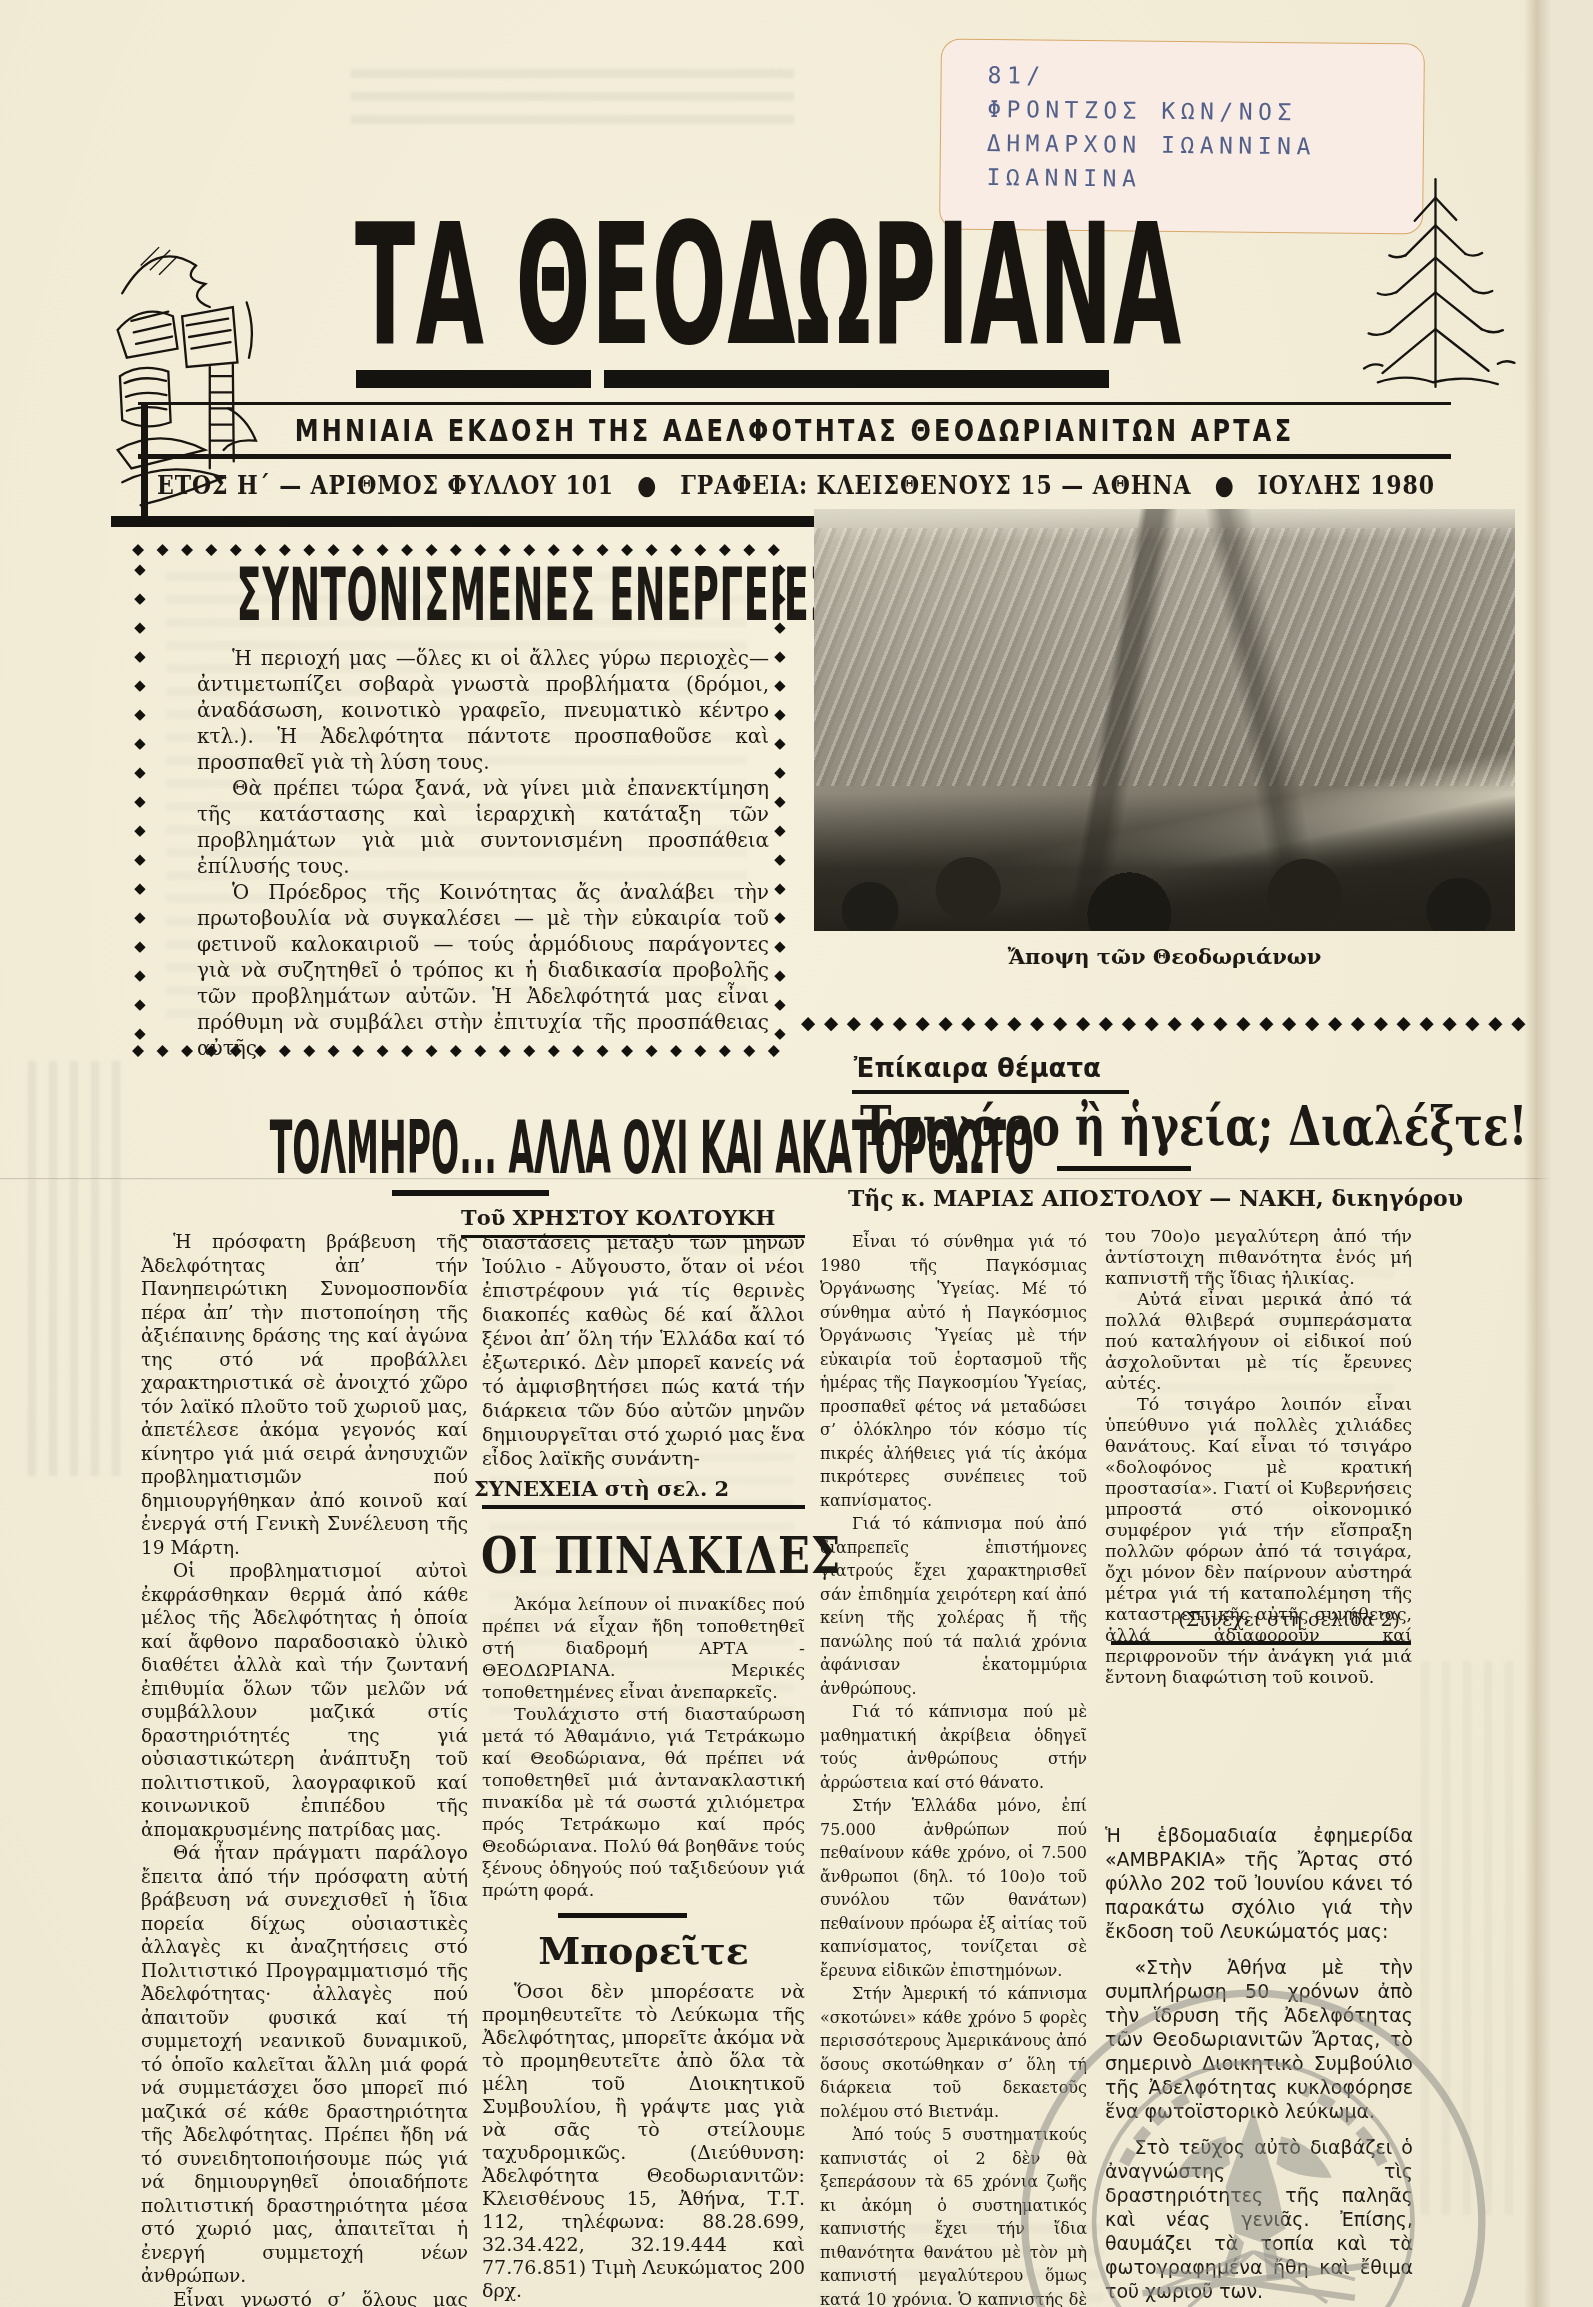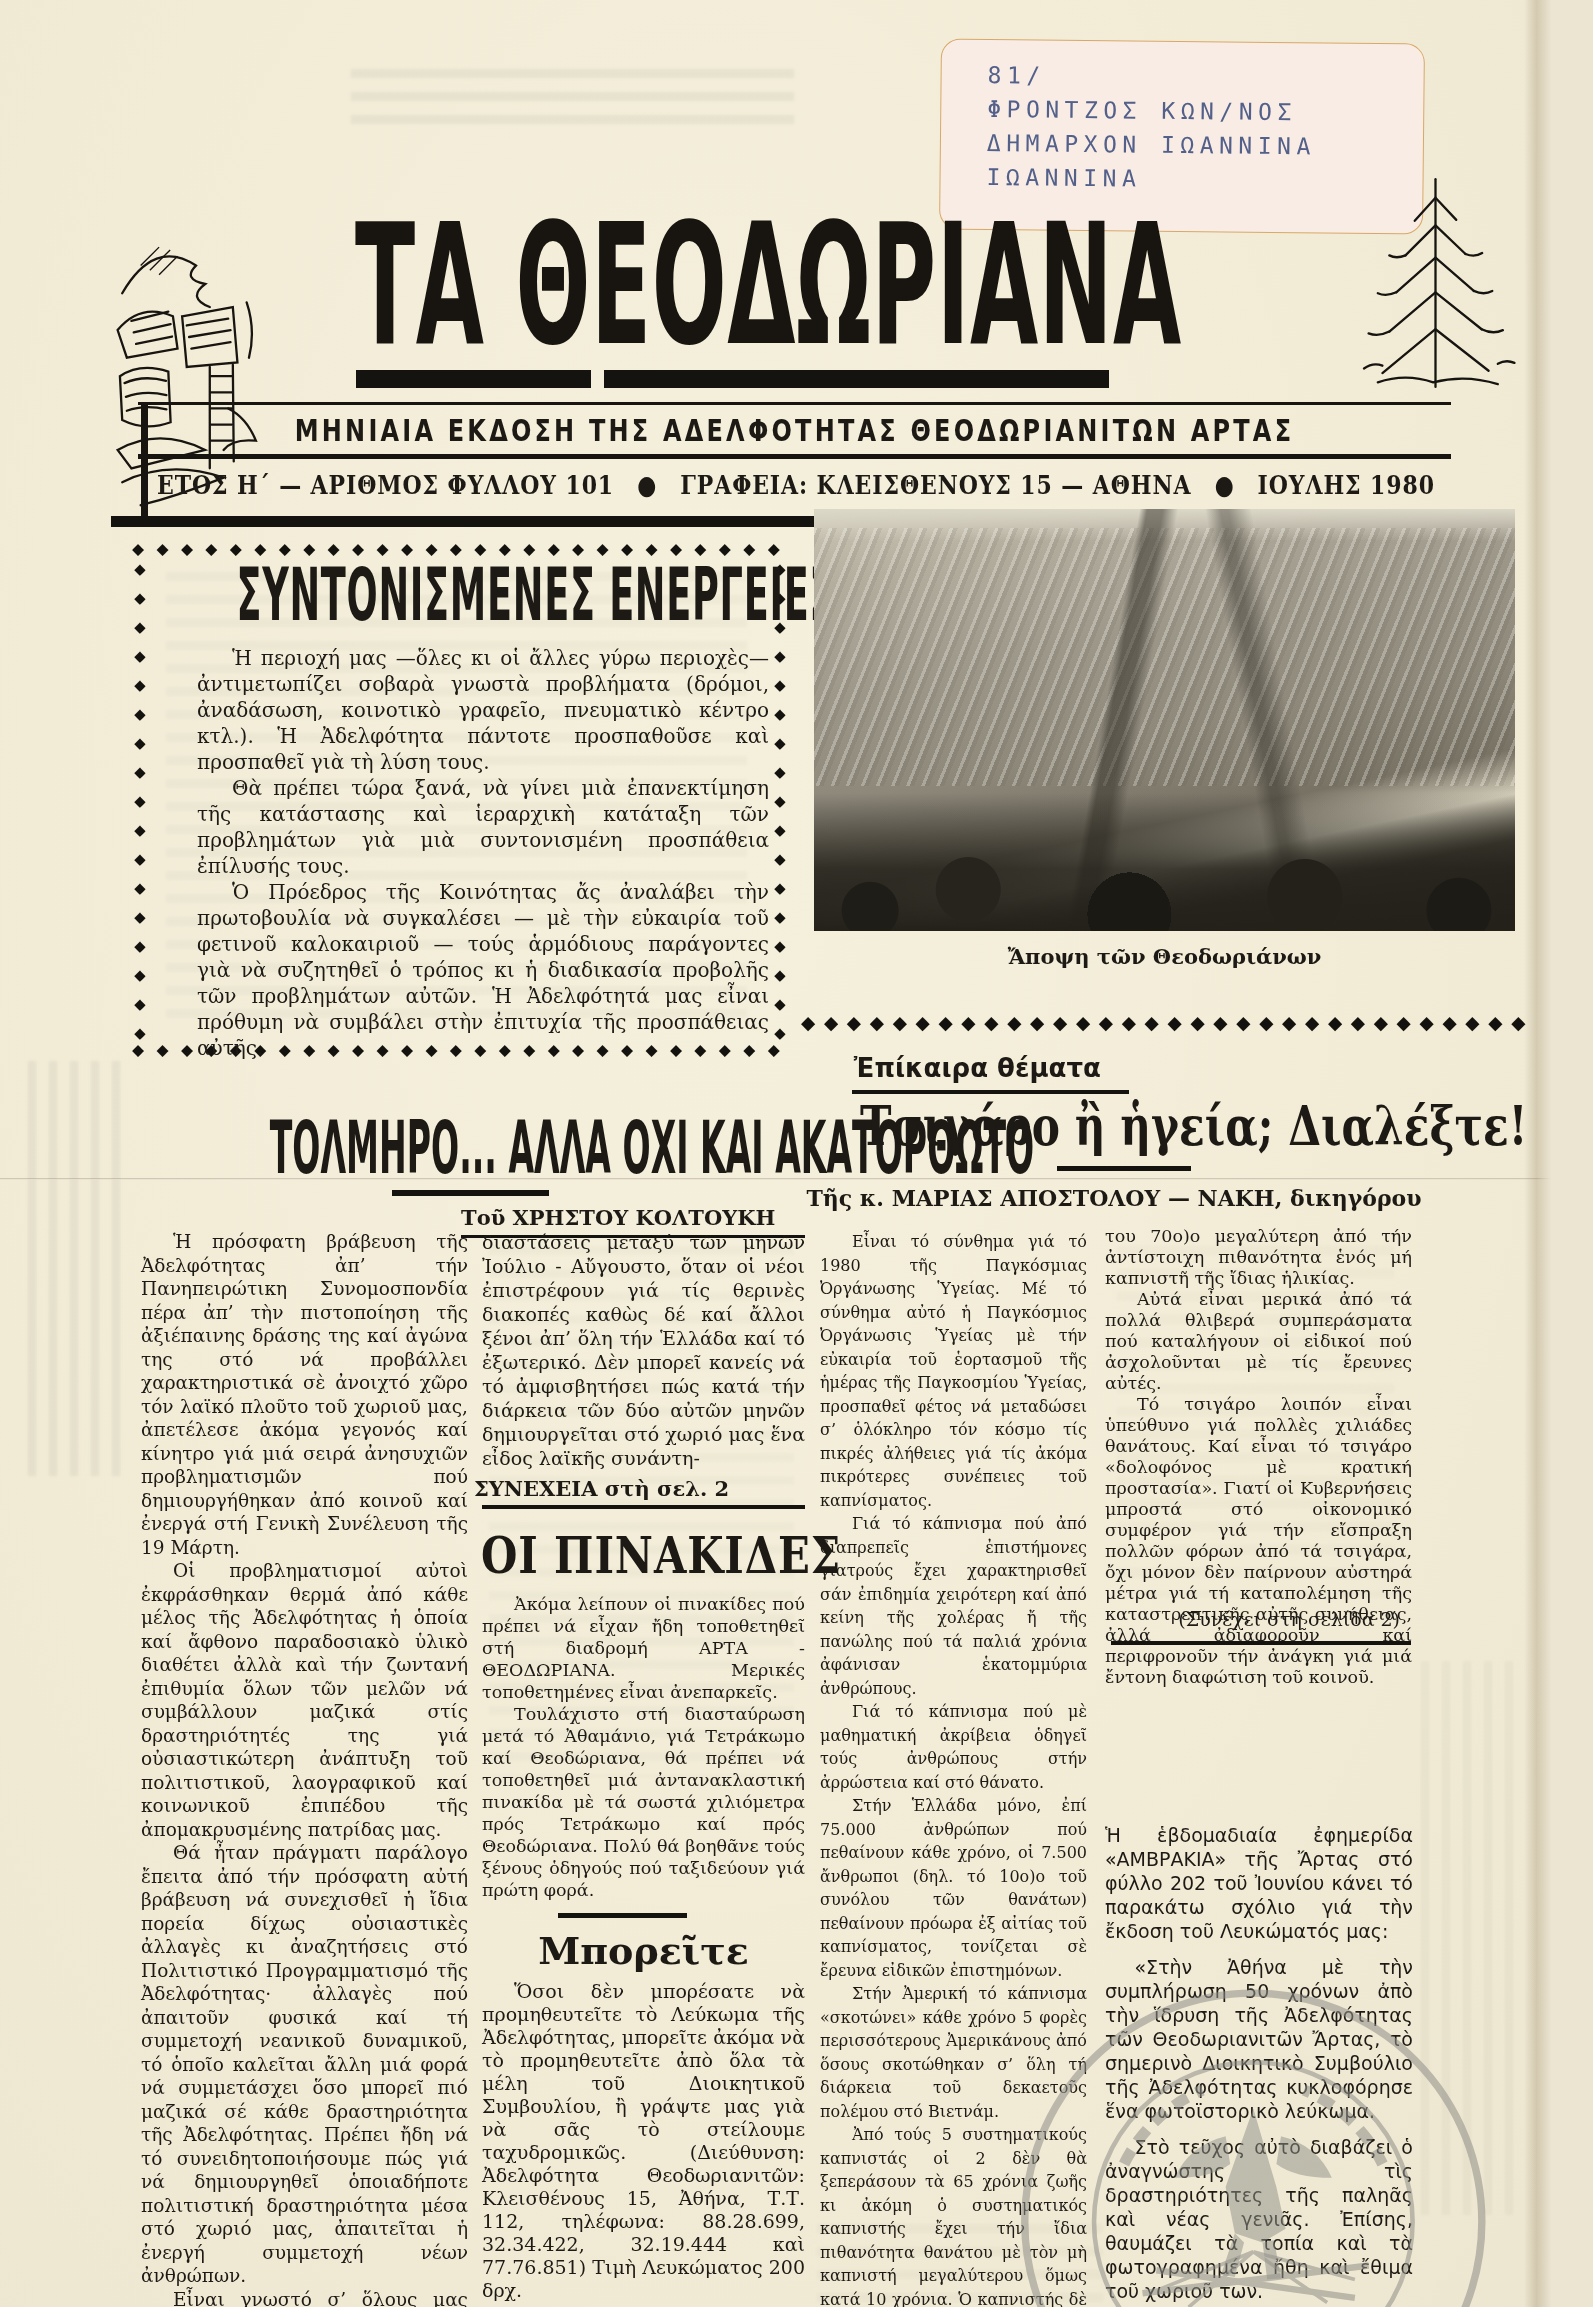--- a/index.html
+++ b/index.html
@@ -45,21 +45,21 @@
     font-size:46px;transform:scale(.72,1.6);transform-origin:center top;}
   .rule-tolmiro{left:392px;top:1190px;width:157px;height:5.5px;background:#15130f;}
   .by-tolmiro{left:461px;top:1205px;width:344px;text-align:left;font-weight:bold;font-size:21px;
     border-bottom:3.2px solid #15130f;padding-bottom:4.6px;}
   .kicker{left:816px;top:1053px;font-family:"DejaVu Sans",sans-serif;font-weight:bold;font-size:26px;
     border-bottom:4.2px solid #15130f;padding:0 28px 7.4px 1.8px;margin-left:36px;}
   .h-tsigaro{left:831px;top:1094px;width:655px;text-align:center;}
   .h-tsigaro>span{display:inline-block;white-space:nowrap;font-weight:bold;font-size:46px;
     transform:scale(.92,1.18);transform-origin:center top;}
   .rule-tsigaro{left:1057px;top:1166px;width:134px;height:4.6px;background:#15130f;}
-  .by-tsigaro{left:782px;top:1185px;width:664px;text-align:center;font-weight:bold;font-size:22px;}
+  .by-tsigaro{left:799px;top:1185px;width:664px;text-align:right;font-weight:bold;font-size:22px;}
   .h-pinakides{left:481px;top:1526px;white-space:nowrap;font-weight:bold;font-size:44px;
     transform:scale(.95,1.15);transform-origin:left top;letter-spacing:0.9px;}
   .h-boreite{left:482px;top:1928px;width:323px;text-align:center;font-weight:bold;font-size:38px;}
   .rule-boreite{left:558px;top:1913px;width:129px;height:4.6px;background:#15130f;}
   .rule-synexeia{left:482px;top:1505px;width:323px;height:4.2px;background:#15130f;}
   .rule-amvrakia{left:1111px;top:1641px;width:300px;height:4.2px;background:#15130f;}
   .h-amvrakia{left:1094px;top:1664px;width:323px;text-align:center;font-weight:bold;line-height:74px;}
   .h-amvrakia .l1{font-size:48px;letter-spacing:2.8px;display:block;transform:scaleY(1.1);}
   .h-amvrakia .l2{font-size:46px;letter-spacing:1.4px;display:block;transform:scaleY(1.1);}
   

